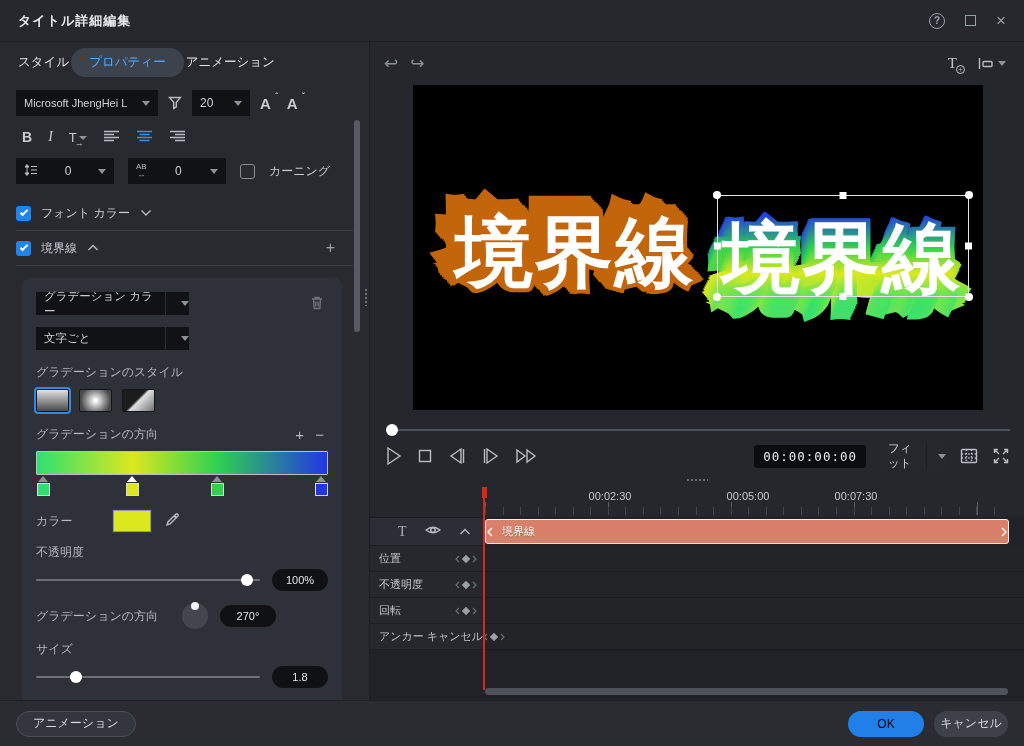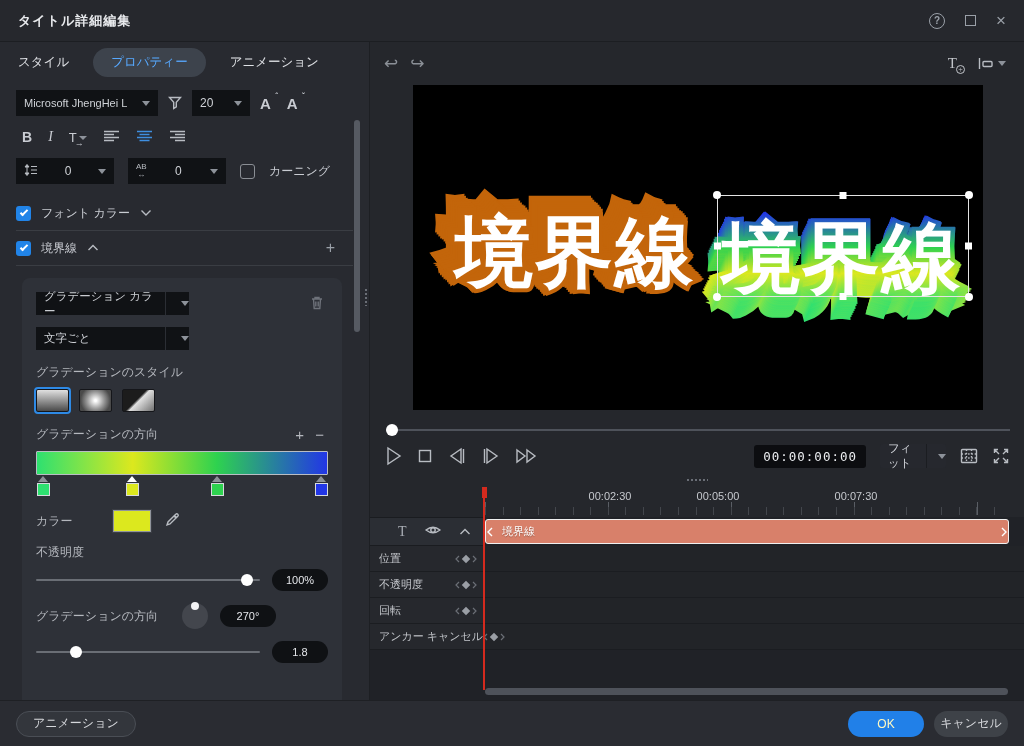--- a/index.html
+++ b/index.html
@@ -17,21 +17,21 @@
   .help-circ { width:16px; height:16px; border:1.5px solid #9aa0a8; border-radius:50%;
     display:flex; align-items:center; justify-content:center; font-size:10px; font-weight:bold; }
   .max-box { width:11px; height:11px; border:1.5px solid #9aa0a8; }
   .close-x { font-size:17px; line-height:1; }
   
   .bodyrow { display:flex; height:658px; }
   .left-panel { position:relative; width:370px; background:#282a30;
     border-right:1px solid #1d1f23; overflow:hidden; flex:none; }
   .right-panel { position:relative; flex:1; background:#25272c; overflow:hidden; }
   
-  .tabs { display:flex; align-items:center; height:40px; padding:0 16px; gap:22px; }
+  .tabs { display:flex; align-items:center; height:40px; padding:0 16px; }
   .tab { color:#dfe1e5; font-size:12.5px; cursor:default; padding:6px 2px; }
   .tab.active { background:#3d434c; color:#57a9ff; border-radius:15px; padding:6px 18px; }
   
   .select { display:flex; align-items:center; background:#101215; border-radius:0;
     height:26px; padding:0 8px; color:#cfd2d7; }
   .select .caret { margin-left:auto; }
   .caret { width:0; height:0; border-left:4px solid transparent; border-right:4px solid transparent;
     border-top:5px solid #8d929a; flex:none; }
   .font-row { display:flex; align-items:center; margin:8px 16px 10px; gap:10px; }
   .font-select { width:142px; font-size:11px; }
@@ -133,21 +133,21 @@
   .fit-select .caret-cell { width:20px; height:100%; border-left:1px solid #1b1d21;
     display:flex; align-items:center; justify-content:center; }
   .split-grip { position:absolute; left:50%; top:436px; transform:translateX(-50%);
     width:22px; height:4px;
     background-image:radial-gradient(#6a6e76 1px, transparent 1.2px); background-size:4px 4px; }
   
   .timeline { position:absolute; left:0; right:0; top:445px; bottom:0; background:#202227; }
   .ruler { position:relative; height:30px; background:#25272c; }
   .ruler .rl { position:absolute; top:3px; font-size:11px; color:#c6c9ce; }
   .rl0 { left:117px;margin-top:31px; } .rl1 { left:240px; transform:translateX(-50%); }
-  .rl2 { left:348px; transform:translateX(-50%); } .rl3 { left:486px; transform:translateX(-50%); }
+  .rl2 { left:378px; transform:translateX(-50%); } .rl3 { left:486px; transform:translateX(-50%); }
   .ticks-minor { position:absolute; left:115px; right:14px; bottom:2px; height:8px;
     background-image:repeating-linear-gradient(90deg,#43464c 0 1px,transparent 1px 17.55px); }
   .ticks-major { position:absolute; left:115px; right:14px; bottom:2px; height:13px;
     background-image:repeating-linear-gradient(90deg,#5a5e65 0 1px,transparent 1px 123px); }
   .track { position:relative; height:29px; }
   .track-head { position:absolute; left:0; top:0; width:113px; height:100%; background:#2b2e34;
     display:flex; align-items:center; gap:18px; padding-left:28px; color:#a9adb4;
     border-top:1px solid #1a1c20; border-bottom:1px solid #1a1c20; }
   .track-head .tico { font-family:"Liberation Serif",serif; font-size:14px; }
   .clip { position:absolute; left:115px; right:15px; top:2px; bottom:2px; background:#d8806a;
@@ -168,21 +168,21 @@
   .h-scroll { position:absolute; left:115px; right:16px; bottom:5px; height:7px;
     background:#4e525a; border-radius:4px; }
   .playhead { position:absolute; left:113px; top:0; width:2px; height:203px; background:#d42a1e; }
   .playhead::before { content:""; position:absolute; left:-1px; top:0; width:5px; height:11px; background:#d42a1e; }
   
   .footer { height:46px; display:flex; align-items:center; padding:0 16px;
     background:#2a2c32; border-top:1px solid #1e2024; }
   .btn { display:flex; align-items:center; justify-content:center; border-radius:13px;
     font-size:12px; cursor:default; }
   .btn-saveas { height:26px; padding:0 16px; background:#33363c; border:1px solid #4a4e55; color:#d6d8dc; }
-  .btn-ok { margin-left:auto; width:76px; height:26px; background:#2180e8; color:#fef9c3; }
+  .btn-ok { margin-left:auto; width:76px; height:26px; background:#2180e8; color:#000000; }
   .btn-cancel { width:74px; height:26px; background:#3e4248; color:#d6d8dc; margin-left:10px; }
   svg.lineico { stroke:#b8bcc2; fill:none; stroke-width:1.4; }
   svg.lineico.blue { stroke:#3f8fe0; }
 </style>
 </head>
 <body>
 
 <div class="window">
 
   <div class="titlebar">
@@ -363,20 +363,21 @@
         </div>
 
         <div class="dir-row">
           <span class="gb-label">グラデーションの方向</span>
           <span class="knob k270" style="margin-left:12px;">
               <span class="dot"></span>
             </span>
           <span class="valbox">270°</span>
         </div>
 
+        <div class="gb-label">サイズ</div>
         <div class="slider-row">
           <div class="slider">
             <div class="track"></div>
               <div class="thumb" style="left:18%;"></div>
           </div>
           <span class="valbox">1.8</span>
         </div>
 
       </div>
 

